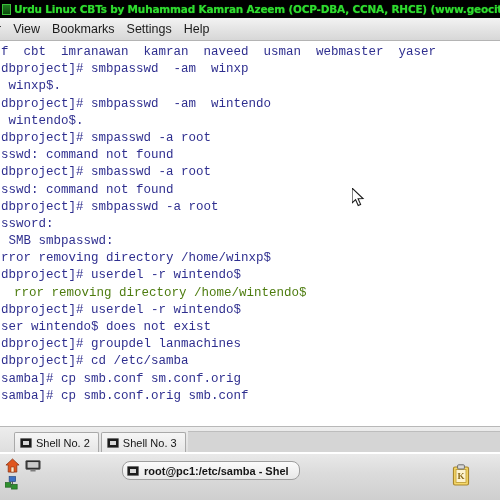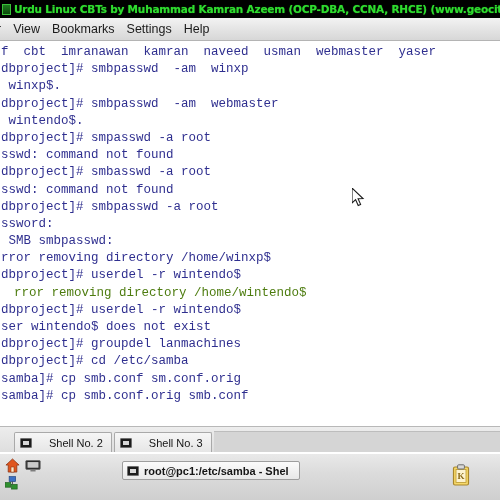--- a/index.html
+++ b/index.html
@@ -125,21 +125,21 @@
     box-sizing: border-box;
     display: flex;
     align-items: flex-end;
     padding-left: 14px;
     overflow: hidden;
   }
   .shell-tab {
     height: 20px;
     display: flex;
     align-items: center;
-    gap: 17px;
+    gap: 4px;
     padding: 0 8px 0 5px;
     background: linear-gradient(180deg,#f6f6f6 0%,#e6e6e6 100%);
     border: 1px solid #a9a9a9;
     border-bottom: none;
     border-radius: 2px 2px 0 0;
     margin-right: 2px;
     box-sizing: border-box;
   }
   .shell-tab-label {
     font-size: 11px;
@@ -194,21 +194,21 @@
   .icon-monitor { left: 22px; top: 3px; width: 16px; height: 12px; }
   .icon-net { left: 2px; top: 19px; width: 15px; height: 14px; }
 
   .task-button {
     position: absolute;
     left: 122px; top: 461px;
     width: 178px;
     height: 19px;
     background: linear-gradient(180deg,#fbfbfb 0%, #e8e8e8 100%);
     border: 1px solid #9e9e9e;
-    border-radius: 2px;
+    border-radius: 8px;
     display: flex;
     align-items: center;
     gap: 5px;
     padding-left: 4px;
     box-sizing: border-box;
     overflow: hidden;
   }
   .task-button-label {
     font-size: 11px;
     font-weight: bold;
@@ -240,21 +240,21 @@
     <span class="menu-item">Bookmarks</span>
     <span class="menu-item">Settings</span>
     <span class="menu-item">Help</span>
   </div>
 
   <div class="terminal" style="background: rgb(255, 255, 255);">
     <div class="term-inner" id="term-inner">
         <div class="term-line" style="color: rgb(47, 47, 143);">f  cbt  imranawan  kamran  naveed  usman  webmaster  yaser</div>
         <div class="term-line" style="color: rgb(47, 47, 143);">dbproject]# smbpasswd  -am  winxp</div>
         <div class="term-line" style="color: rgb(47, 47, 143);"> winxp$.</div>
-        <div class="term-line" style="color: rgb(47, 47, 143);">dbproject]# smbpasswd  -am  webmaster</div>
+        <div class="term-line" style="color: rgb(47, 47, 143);">dbproject]# smbpasswd  -am  wintendo</div>
         <div class="term-line" style="color: rgb(47, 47, 143);"> wintendo$.</div>
         <div class="term-line" style="color: rgb(47, 47, 143);">dbproject]# smpasswd -a root</div>
         <div class="term-line" style="color: rgb(47, 47, 143);">sswd: command not found</div>
         <div class="term-line" style="color: rgb(47, 47, 143);">dbproject]# smbasswd -a root</div>
         <div class="term-line" style="color: rgb(47, 47, 143);">sswd: command not found</div>
         <div class="term-line" style="color: rgb(47, 47, 143);">dbproject]# smbpasswd -a root</div>
         <div class="term-line" style="color: rgb(47, 47, 143);">ssword:</div>
         <div class="term-line" style="color: rgb(47, 47, 143);"> SMB smbpasswd:</div>
         <div class="term-line" style="color: rgb(47, 47, 143);">rror removing directory /home/winxp$</div>
         <div class="term-line" style="color: rgb(47, 47, 143);">dbproject]# userdel -r wintendo$</div>

